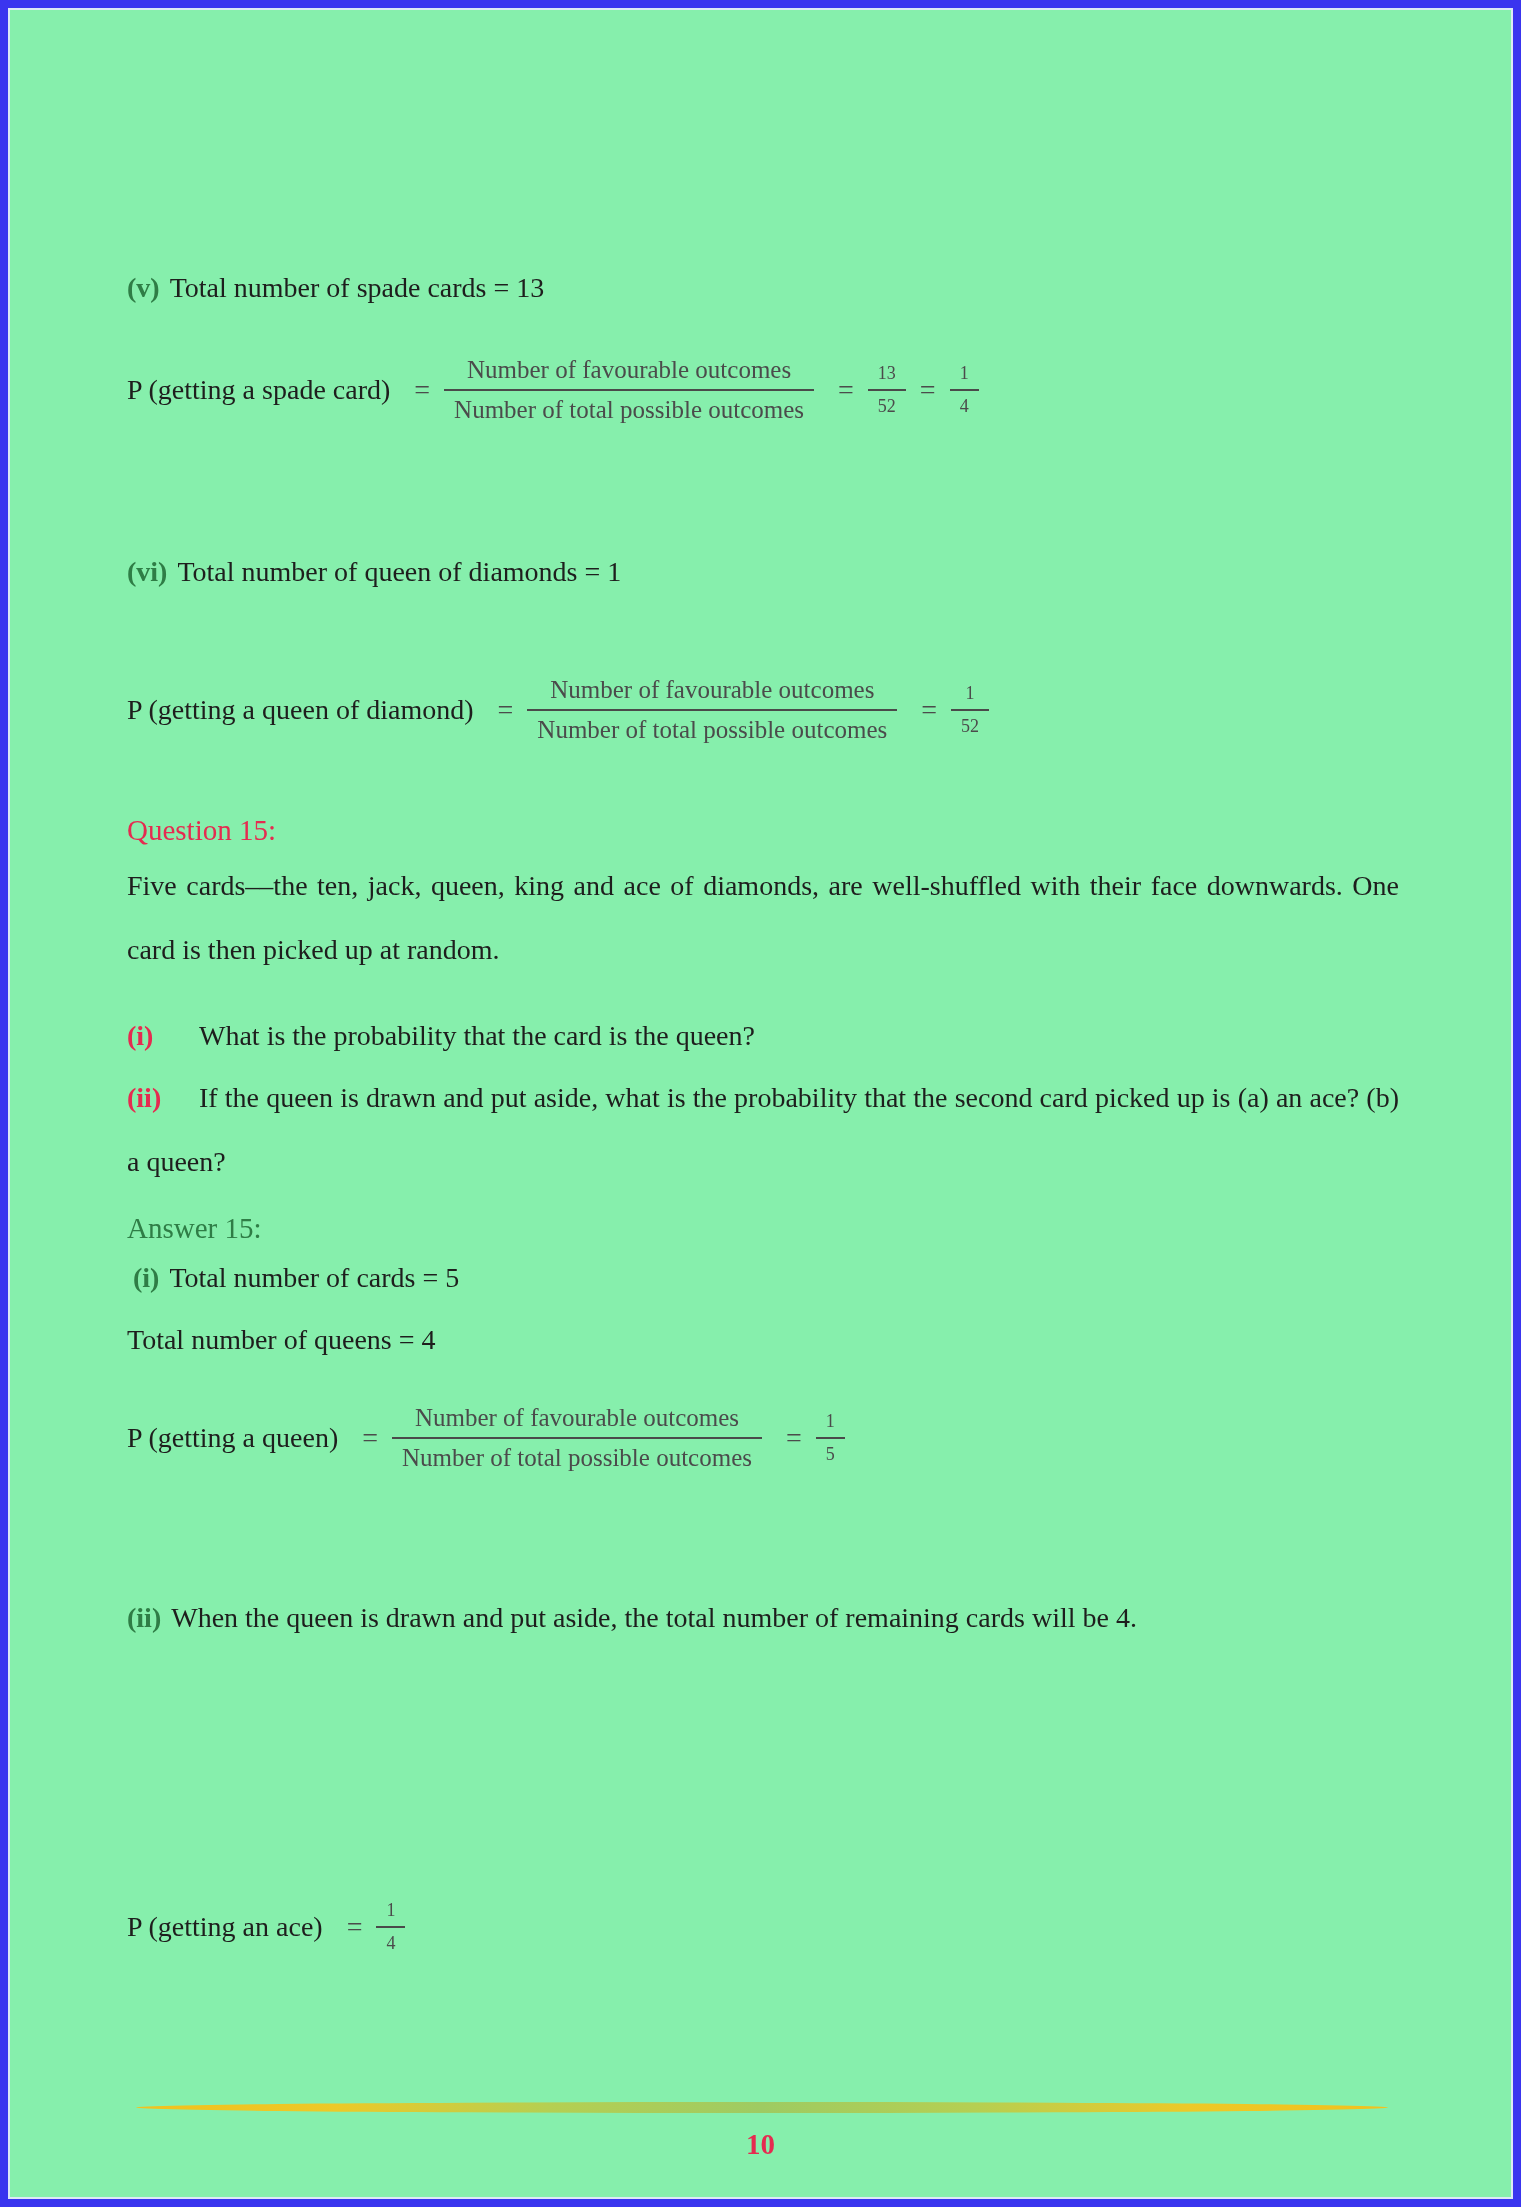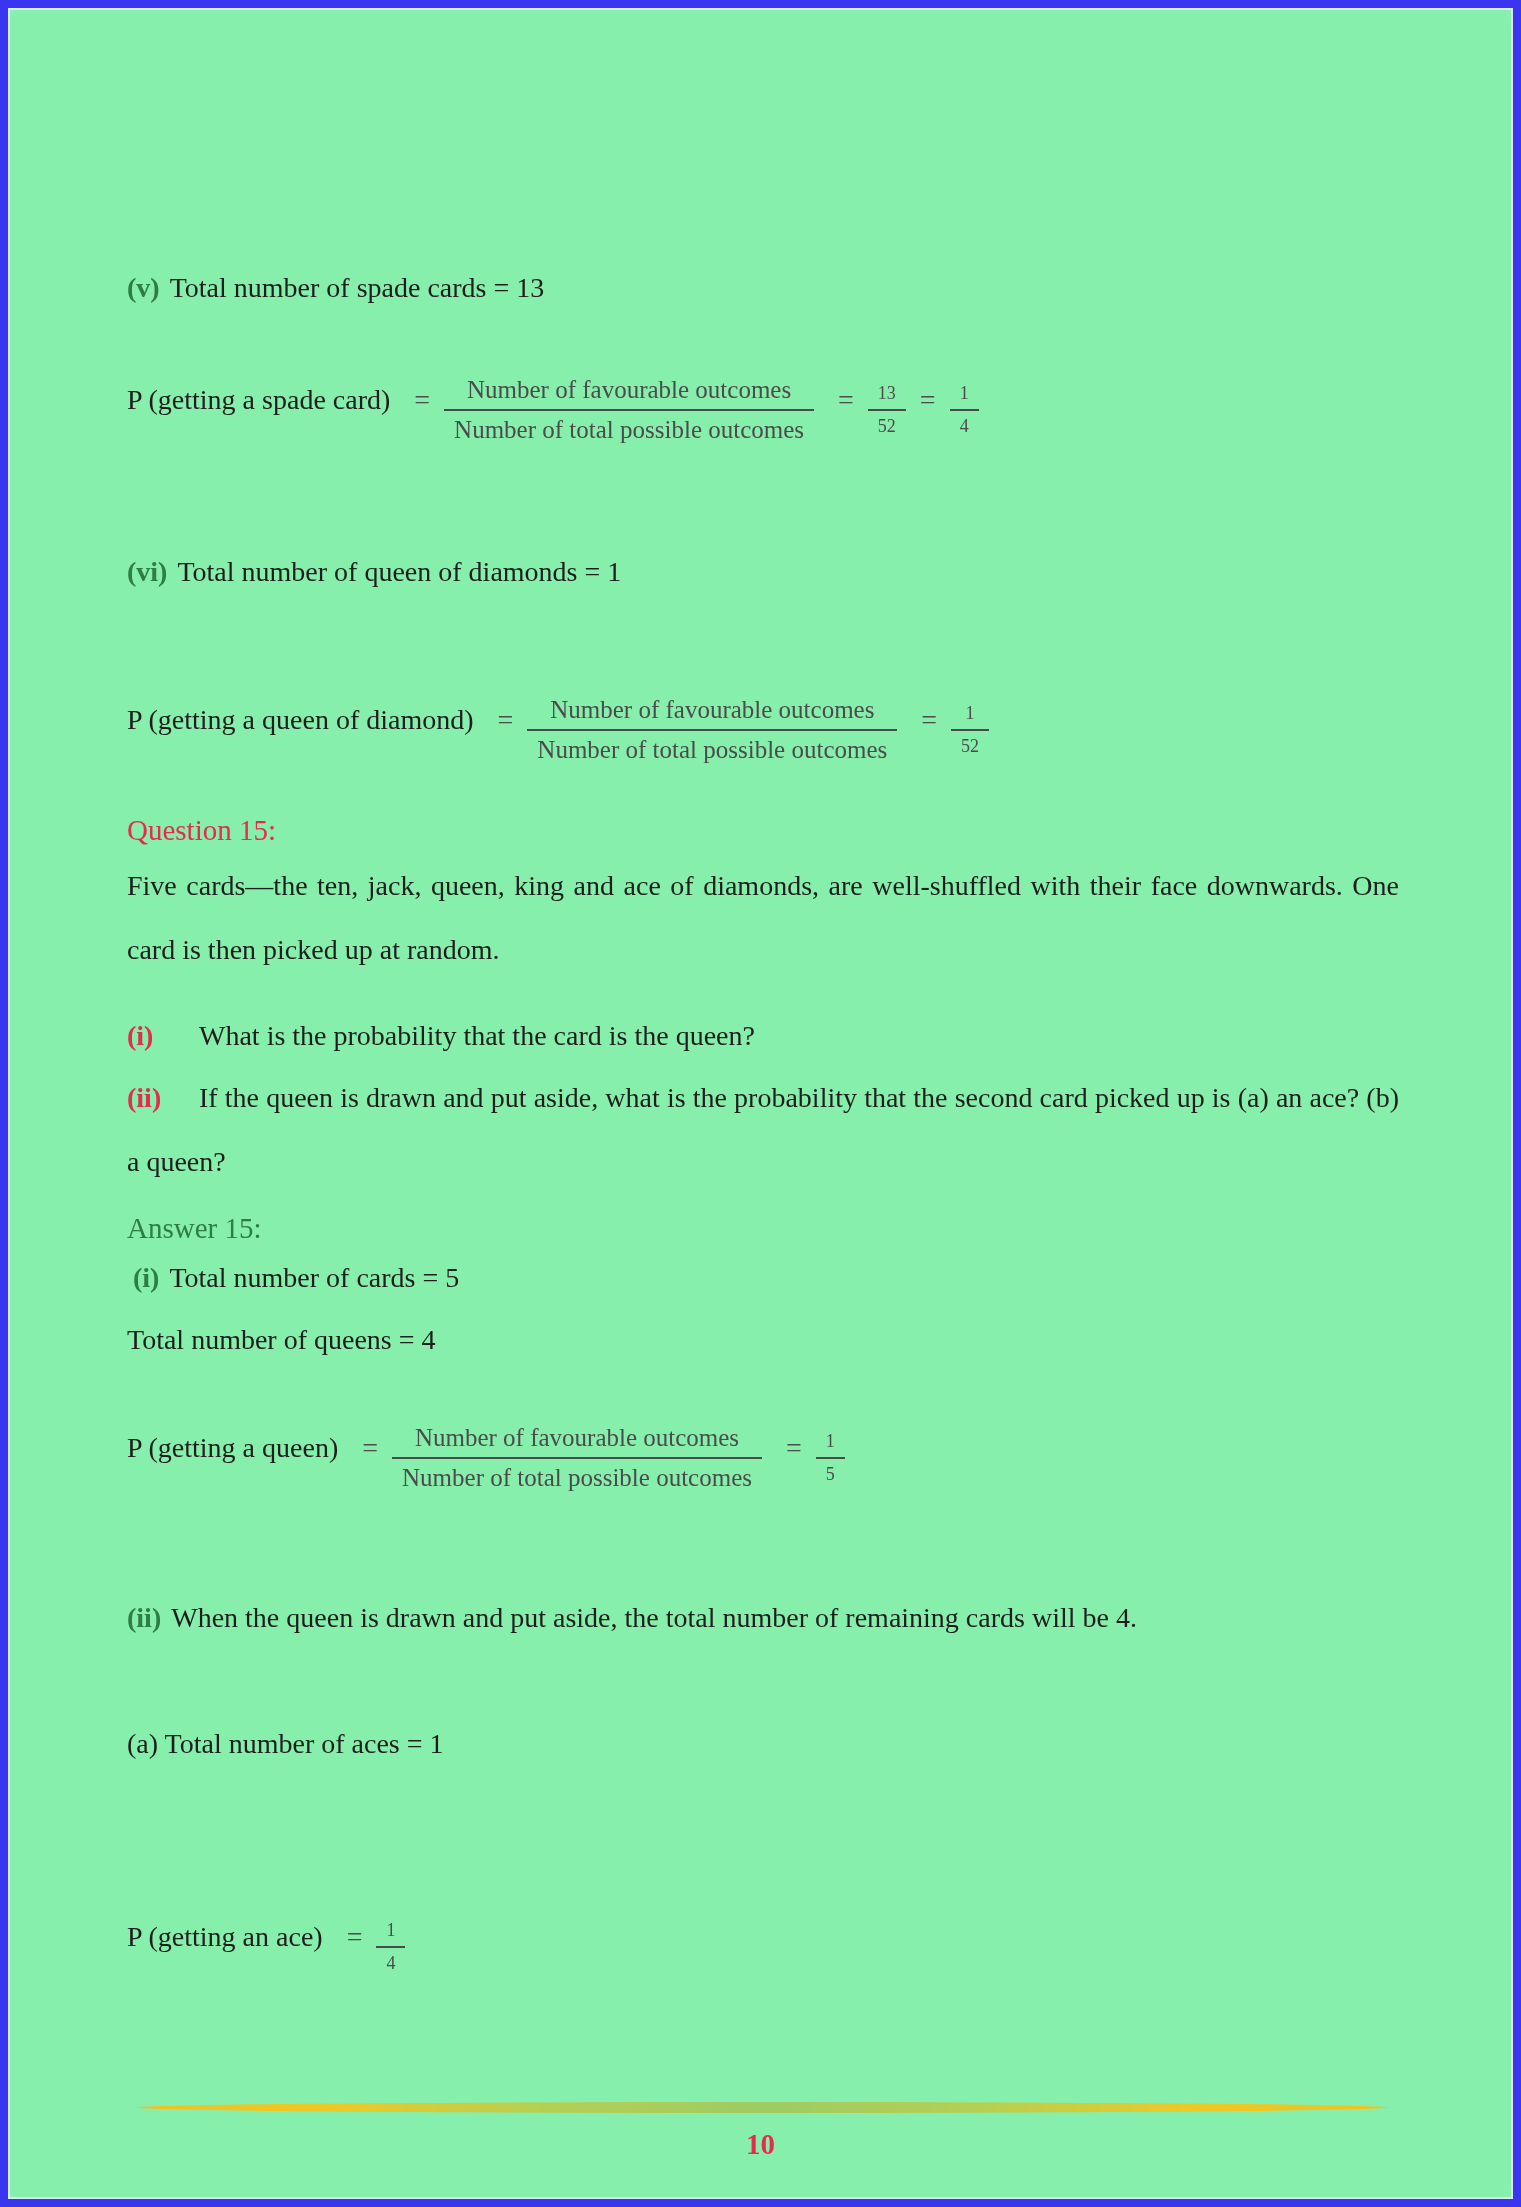--- a/index.html
+++ b/index.html
@@ -34,21 +34,21 @@
   .heading.green{color:var(--accent-green);}
   .formula{
     display:flex;align-items:center;gap:14px;
     font-size:28px;color:var(--body-ink);white-space:nowrap;text-align:right;
   }
   .f-eq{color:var(--formula-ink);margin-left:10px;}
   .frac{
     display:inline-flex;flex-direction:column;align-items:center;
     color:var(--formula-ink);
   }
-  .frac .num{padding:0 10px 5px;margin-top:20px;}
+  .frac .num{padding:0 10px 5px;}
   .frac .den{border-top:2px solid #4a4a4a;padding:5px 10px 0;}
   .frac.words{font-size:25px;}
   .frac.nums{font-size:18px;}
   .footer-line{
     position:absolute;left:128px;top:2094px;width:1252px;height:11px;
     background:linear-gradient(90deg,#f2c11d 0%,#ecc928 16%,#b5cf52 33%,#9ecb62 50%,#b5cf52 67%,#ecc928 84%,#f2c11d 100%);
     clip-path:ellipse(50% 50% at 50% 50%);
   }
   .page-number{
     position:absolute;left:0;top:2120px;width:100%;
@@ -132,21 +132,20 @@
     <span class="frac nums">
       <span class="num">1</span>
       <span class="den">5</span>
     </span>
   </div>
 
   <p class="abs para" style="top:1578px">
     <span class="marker green">(ii)</span><span>When the queen is drawn and put aside, the total number of remaining cards will be 4.</span>
   </p>
 
-  <p class="abs line" style="top:1714px">(a) Total number of aces = 1</p>
 
   <div class="abs formula" style="top:1892px">
     <span>P (getting an ace)</span>
     <span class="f-eq">=</span>
     <span class="frac nums">
       <span class="num">1</span>
       <span class="den">4</span>
     </span>
   </div>
 

